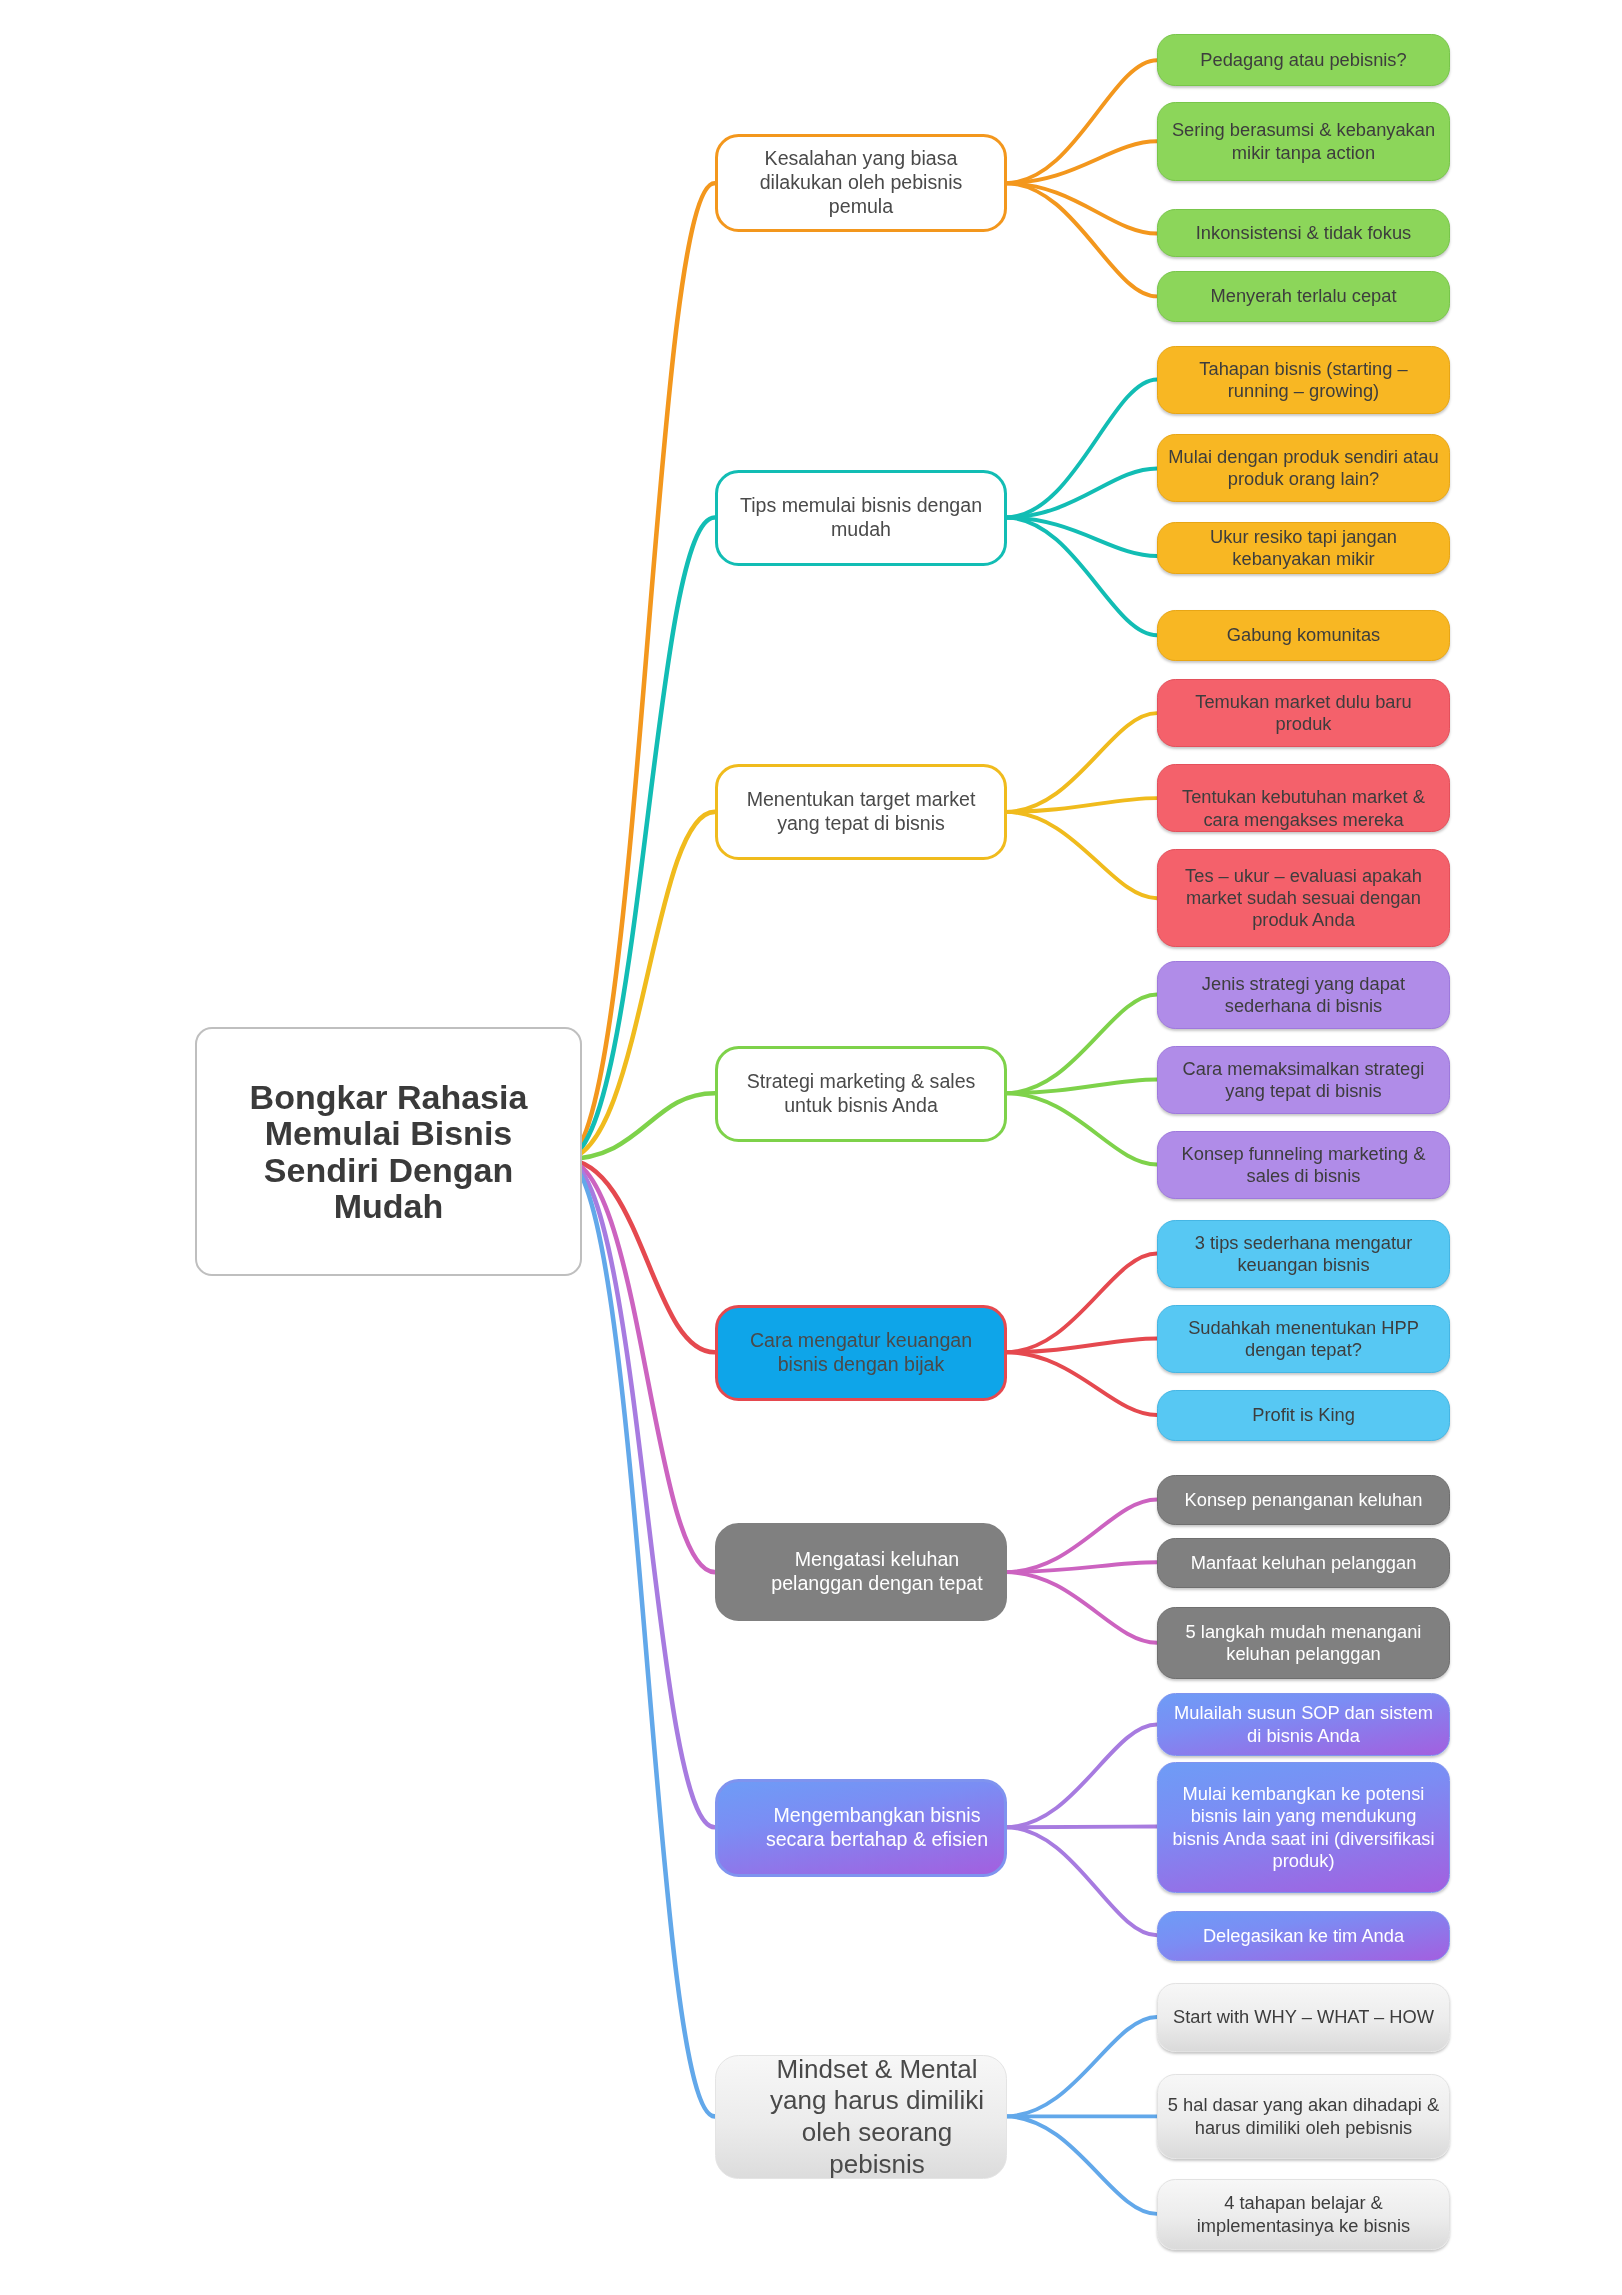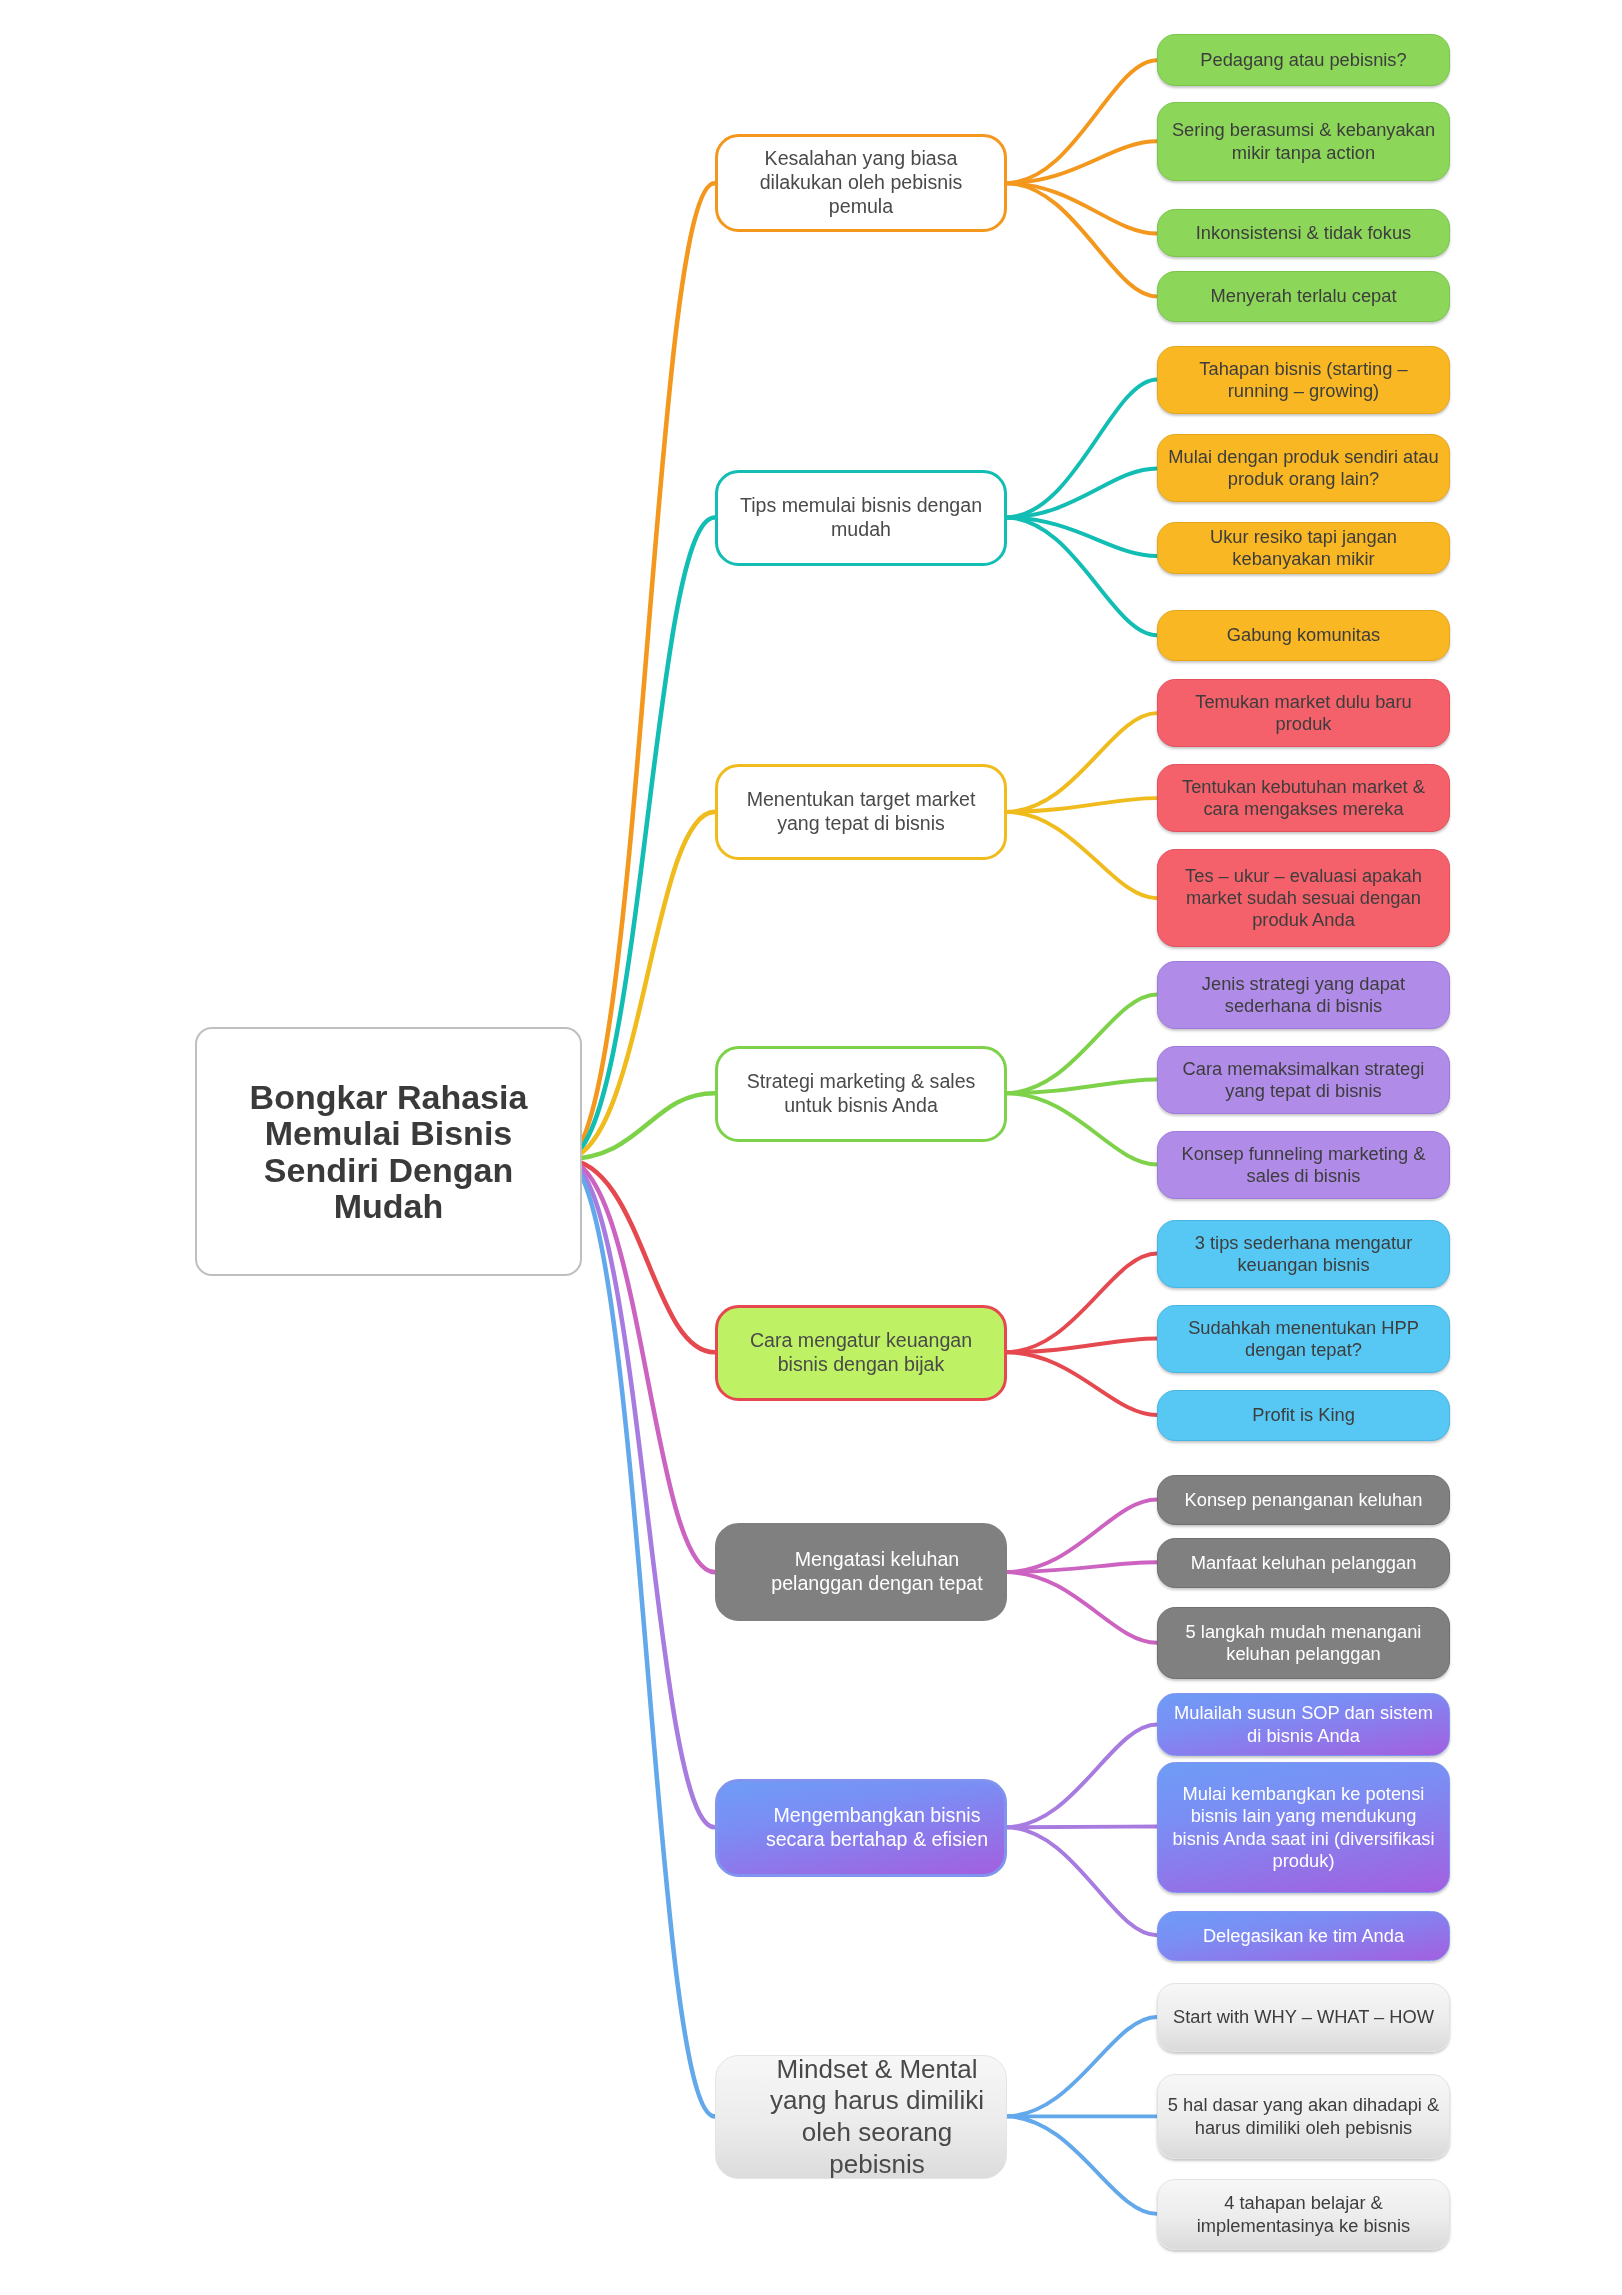--- a/index.html
+++ b/index.html
@@ -106,39 +106,39 @@
       </div>
       <div class="node l2 neutral" style="left: 1157px; top: 610px; width: 293px; height: 51px; background: rgb(248, 183, 35); border: 1.3px solid rgb(232, 166, 21);">
         <span class="txt">Gabung komunitas</span>
       </div>
       <div class="node l1" style="left: 715px; top: 764px; width: 292px; height: 96px; border-color: rgb(240, 187, 29); background: rgb(255, 255, 255); color: rgb(74, 74, 74);">
         <span class="txt">Menentukan target market yang tepat di bisnis</span>
       </div>
       <div class="node l2 neutral" style="left: 1157px; top: 679px; width: 293px; height: 68px; background: rgb(244, 97, 107); border: 1.3px solid rgb(228, 80, 91);">
         <span class="txt">Temukan market dulu baru produk</span>
       </div>
-      <div class="node l2 neutral" style="left: 1157px; top: 764px; width: 293px; height: 68px; background: rgb(244, 97, 107); border: 1.3px solid rgb(228, 80, 91);">
+      <div class="node l2 neutral" style="left: 1157px; top: 764px; width: 293px; height: 68px; background: rgb(244, 97, 107); border: 1.3px solid rgb(228, 80, 91); align-items: flex-end;">
         <span class="txt">Tentukan kebutuhan market &amp; cara mengakses mereka</span>
       </div>
       <div class="node l2 neutral" style="left: 1157px; top: 849px; width: 293px; height: 98px; background: rgb(244, 97, 107); border: 1.3px solid rgb(228, 80, 91);">
         <span class="txt">Tes – ukur – evaluasi apakah market sudah sesuai dengan produk Anda</span>
       </div>
       <div class="node l1" style="left: 715px; top: 1046px; width: 292px; height: 96px; border-color: rgb(126, 210, 74); background: rgb(255, 255, 255); color: rgb(74, 74, 74);">
         <span class="txt">Strategi marketing &amp; sales untuk bisnis Anda</span>
       </div>
       <div class="node l2 neutral" style="left: 1157px; top: 961px; width: 293px; height: 68px; background: rgb(176, 140, 232); border: 1.3px solid rgb(158, 121, 221);">
         <span class="txt">Jenis strategi yang dapat sederhana di bisnis</span>
       </div>
       <div class="node l2 neutral" style="left: 1157px; top: 1046px; width: 293px; height: 68px; background: rgb(176, 140, 232); border: 1.3px solid rgb(158, 121, 221);">
         <span class="txt">Cara memaksimalkan strategi yang tepat di bisnis</span>
       </div>
       <div class="node l2 neutral" style="left: 1157px; top: 1131px; width: 293px; height: 68px; background: rgb(176, 140, 232); border: 1.3px solid rgb(158, 121, 221);">
         <span class="txt">Konsep funneling marketing &amp; sales di bisnis</span>
       </div>
-      <div class="node l1" style="left: 715px; top: 1305px; width: 292px; height: 96px; border-color: rgb(229, 73, 79); background: #bef264; color: rgb(74, 74, 74);">
+      <div class="node l1" style="left: 715px; top: 1305px; width: 292px; height: 96px; border-color: rgb(229, 73, 79); background: #0ea5e9; color: rgb(74, 74, 74);">
         <span class="txt">Cara mengatur keuangan bisnis dengan bijak</span>
       </div>
       <div class="node l2 neutral" style="left: 1157px; top: 1220px; width: 293px; height: 68px; background: rgb(87, 200, 243); border: 1.3px solid rgb(69, 182, 228);">
         <span class="txt">3 tips sederhana mengatur keuangan bisnis</span>
       </div>
       <div class="node l2 neutral" style="left: 1157px; top: 1305px; width: 293px; height: 68px; background: rgb(87, 200, 243); border: 1.3px solid rgb(69, 182, 228);">
         <span class="txt">Sudahkah menentukan HPP dengan tepat?</span>
       </div>
       <div class="node l2 neutral" style="left: 1157px; top: 1390px; width: 293px; height: 51px; background: rgb(87, 200, 243); border: 1.3px solid rgb(69, 182, 228);">
         <span class="txt">Profit is King</span>

